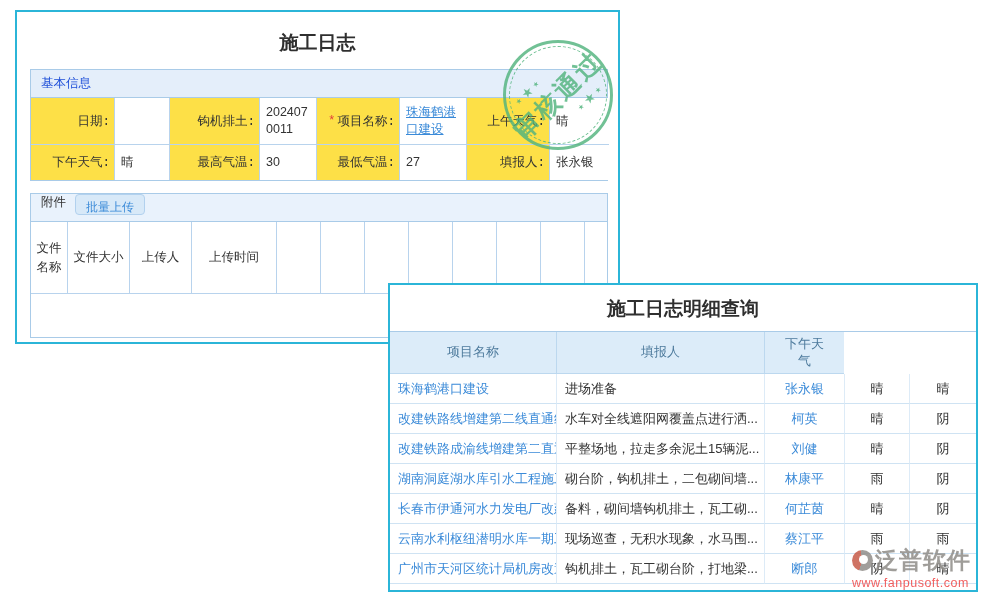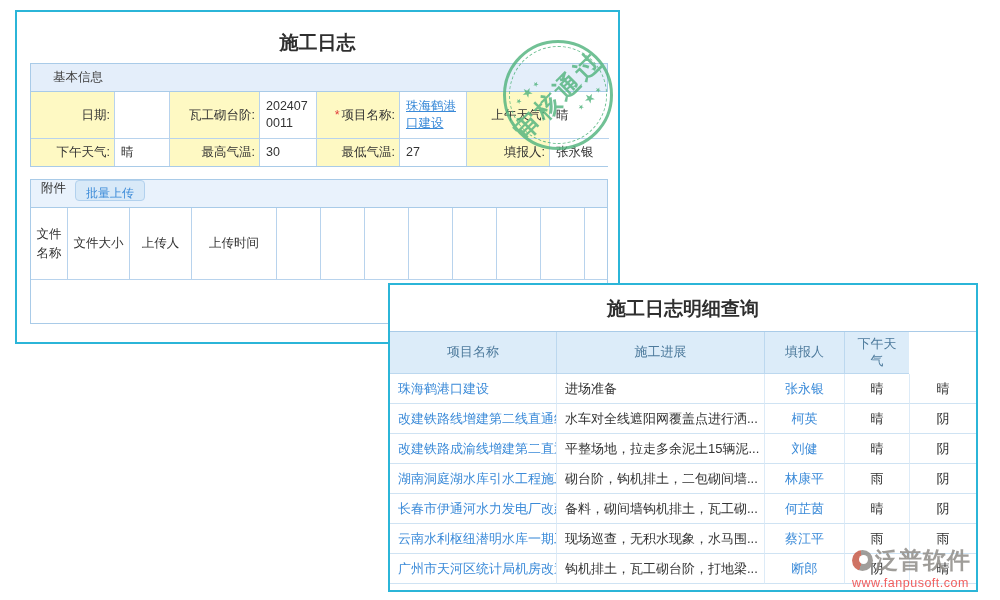--- a/index.html
+++ b/index.html
@@ -4,35 +4,35 @@
 <style>
   html,body{margin:0;padding:0;background:#fff;}
   #stage{position:relative;width:1000px;height:600px;overflow:hidden;
          font-family:"Liberation Sans","DejaVu Sans",sans-serif;color:#333;}
 
   
   .panel{position:absolute;background:#fff;border:2px solid #2bb5d8;box-sizing:border-box;}
   .panel-log{left:15px;top:10px;width:605px;height:334px;z-index:1;}
   .panel-query{left:388px;top:283px;width:590px;height:309px;z-index:2;}
   .panel h1,.panel h2{margin:0;text-align:center;font-size:19px;font-weight:700;color:#2f2f2f;}
-  .panel-log h1{margin:18px 0 7px;}
+  .panel-log h1{margin:18px 0 13px;}
   .panel-query h2{margin:11px 0 9px;}
 
   
   .inner{margin:0 10px 0 13px;}
   .box{border:1px solid #a9cbe8;box-sizing:border-box;}
   .box-bar{height:27px;line-height:27px;background:#e4eefa;border-bottom:1px solid #a9cbe8;
-           padding-left:22px;font-size:12.5px;color:#404040;}
+           padding-left:10px;font-size:12.5px;color:#1d4ed8;}
   .form-grid{display:grid;grid-template-columns:83px 55px 90px 57px 83px 67px 83px 60px;}
   .fcell{display:flex;align-items:center;box-sizing:border-box;border-left:1px solid #b8d3ed;
          font-size:12.5px;min-height:28px;background:#fff;}
   .fcell.c0{border-left:none;}
   .form-grid .r1{height:46px;}
-  .form-grid .r2{height:28px;border-top:1px solid #b8d3ed;}
-  .lbl{background:#fef9c3;justify-content:flex-end;padding-right:4px;text-align:center;}
+  .form-grid .r2{height:36px;border-top:1px solid #b8d3ed;}
+  .lbl{background:#fde047;justify-content:flex-end;padding-right:4px;text-align:center;font-family:Liberation Mono, monospace;}
   .val{justify-content:flex-start;padding:2px 4px 2px 6px;word-break:break-all;line-height:1.35;}
   .req{color:#e23c3c;margin-right:2px;font-size:12.5px;}
   a.flink{color:#3a8ad8;text-decoration:underline;cursor:pointer;}
 
   
   .attach-box{margin-top:12px;}
   .attach-bar{height:27px;background:#e9f2fc;border-bottom:1px solid #a9cbe8;display:flex;
               padding-left:10px;gap:9px;font-size:12.5px;}
   .upload-btn{background:#d8e9f8;border:1px solid #b2d1ee;border-radius:4px;color:#3a8ad8;
               font-size:12px;height:21px;padding:4px 10px;cursor:pointer;
@@ -91,21 +91,21 @@
   <section class="panel panel-log">
     <h1>施工日志</h1>
 
     <div class="inner">
       <div class="box">
         <div class="box-bar">基本信息</div>
         <div class="form-grid">
 
           <div class="fcell r1 lbl c0">日期:</div>
           <div class="fcell r1 val"></div>
-          <div class="fcell r1 lbl">瓦工砌台阶:</div>
+          <div class="fcell r1 lbl">钩机排土:</div>
           <div class="fcell r1 val">2024070011</div>
           <div class="fcell r1 lbl">
             <span class="req">*</span>
             <span>项目名称:</span>
           </div>
           <div class="fcell r1 val">
             <a class="flink">珠海鹤港口建设</a>
           </div>
           <div class="fcell r1 lbl">上午天气:</div>
           <div class="fcell r1 val">晴</div>
@@ -159,21 +159,20 @@
         </div>
       </div>
     </div>
   </section>
 
   <section class="panel panel-query">
     <h2>施工日志明细查询</h2>
     <div class="qtable">
       <div class="qrow qhead">
         <div class="qc c0">项目名称</div>
-        <div class="qc">施工进展</div>
         <div class="qc">填报人</div>
         <div class="qc cwrap">
             <span>下午天气</span>
           </div>
       </div>
 
       <div class="qrow qbody">
         <div class="qc c0 cell-left">
             <a class="qlink">珠海鹤港口建设</a>
           </div>

